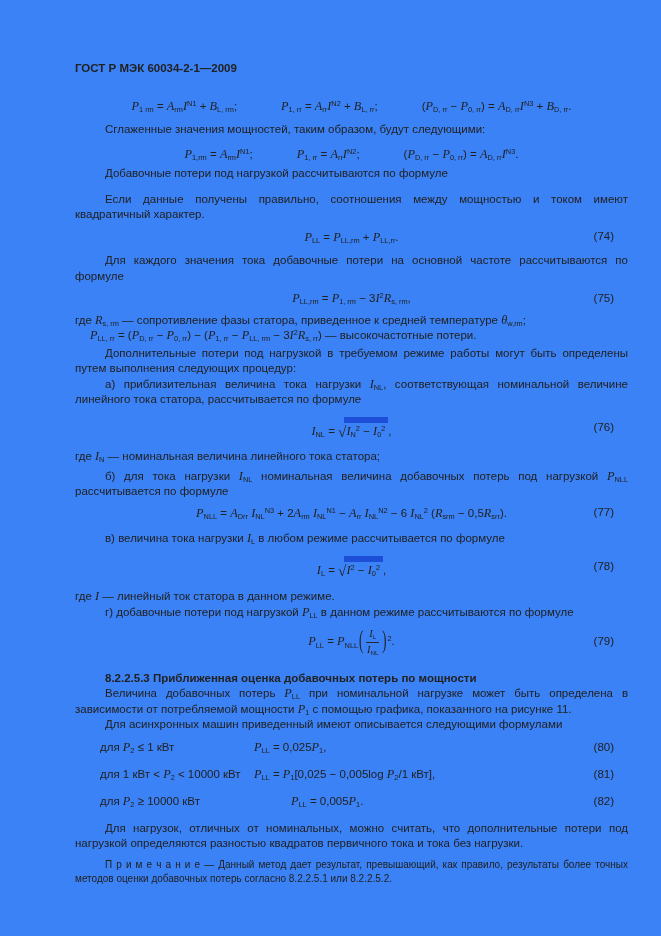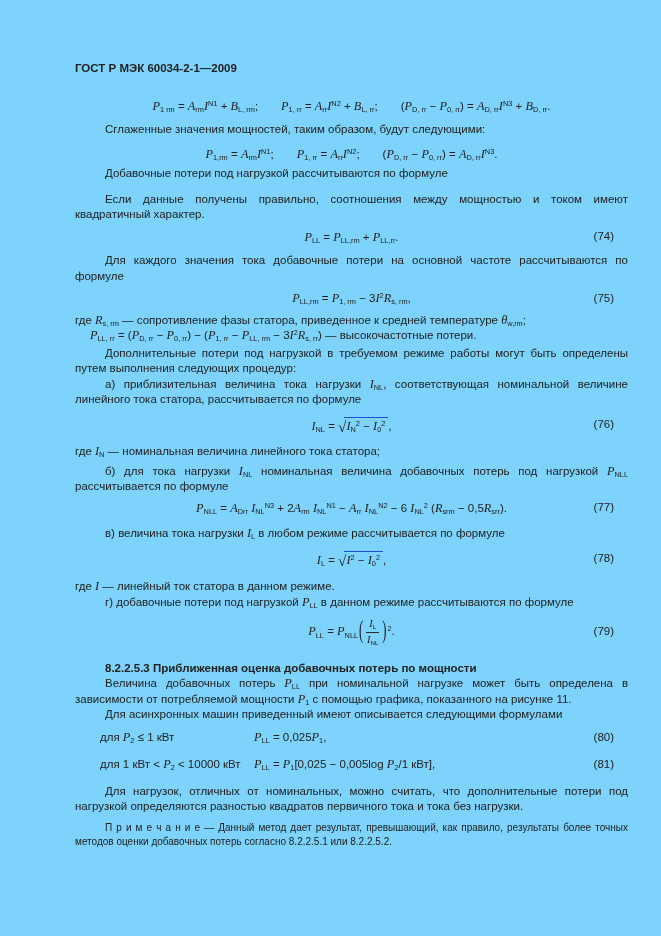--- a/index.html
+++ b/index.html
@@ -1,46 +1,46 @@
 <!DOCTYPE html>
 <html><head>
 <meta charset="utf-8">
 <style>
   html,body{margin:0;padding:0;background:#f6f6f6;}
   .page{
-    position:relative;width:661px;height:936px;background:#7dd3fc;
+    position:relative;width:661px;height:936px;background:#3b82f6;
     font-family:"Liberation Sans",sans-serif;font-size:11.5px;line-height:15.5px;
     color:#212121;box-sizing:border-box;padding:61px 33px 0 75px;overflow:hidden;
   }
   .doc-header{font-weight:bold;margin:0 0 22px 0;}
   .p{margin:0;text-align:justify;text-indent:30px;}
   .heading{margin:0;font-weight:bold;text-indent:30px;}
   
-  .eqline{display:flex;justify-content:center;gap:23px;margin:4px;white-space:nowrap;}
+  .eqline{display:flex;justify-content:center;gap:44px;margin:4px;white-space:nowrap;}
   
   .eqrow{position:relative;text-align:center;margin:0;}
   .eqrow .fml{display:inline-block;}
   .eqrow .num{position:absolute;right:14px;top:50%;transform:translateY(-50%);}
   
   .eq3{position:relative;height:17px;margin:0;white-space:nowrap;}
   .eq3 .cond{position:absolute;left:25px;top:0;}
   .eq3 .fml{position:absolute;left:179px;top:0;}
   .eq3.shift .fml{left:216px;}
   .eq3 .num{position:absolute;right:14px;top:0;}
   
   .where{margin:0;}
   .where .l2{padding-left:15px;}
   
   .math i{font-family:"Liberation Serif",serif;font-style:italic;font-size:1.07em;}
   .math sub,.math sup{font-size:0.64em;line-height:0;font-style:normal;font-family:"Liberation Sans",sans-serif;}
   .math sub{vertical-align:-0.3em;}
   .math sup{vertical-align:0.55em;}
   .sqrt{display:inline-block;white-space:nowrap;}
   .rsign{display:inline-block;font-family:"Liberation Serif",serif;font-size:1.32em;line-height:0.75;vertical-align:-0.14em;}
-  .rbar{display:inline-block;border-top:1px solid #1d4ed8;padding:1px 3px 0 2px;margin-left:-2px;}
+  .rbar{display:inline-block;border-top:6px solid #1d4ed8;padding:1px 3px 0 2px;margin-left:-2px;}
   .frac{display:inline-block;vertical-align:middle;text-align:center;font-size:0.84em;line-height:1.25;margin:0 2px;}
   .frac .num2{display:block;border-bottom:1px solid #2a2a2a;padding:0 3px 1px;}
   .frac .den{display:block;padding-top:1px;}
   .bigp{display:inline-block;font-family:"Liberation Serif",serif;font-size:1.1em;transform:scaleY(2.05);transform-origin:50% 55%;font-weight:300;padding:0 1px;}
   .note{font-size:10px;line-height:14px;text-align:justify;text-indent:30px;margin:0;}
   .pagenum{margin:0;}
   
   .mt4{margin-top:4px;}.mt5{margin-top:5px;}.mt6{margin-top:6px;}.mt7{margin-top:7px;}
   .mt8{margin-top:8px;}.mt9{margin-top:9px;}.mt10{margin-top:10px;}.mt14{margin-top:14px;}.mt2{margin-top:2px;}
   .mt3{margin-top:3px;}.mt0{margin-top:0;}
@@ -135,19 +135,24 @@
     <span class="fml"><i>P</i><sub>LL</sub> = 0,025<i>P</i><sub>1</sub>,</span>
     <span class="num">(80)</span>
   </div>
 
   <div class="eq3 math mt10">
     <span class="cond">для 1 кВт &lt; <i>P</i><sub>2</sub> &lt; 10000 кВт</span>
     <span class="fml"><i>P</i><sub>LL</sub> = <i>P</i><sub>1</sub>[0,025 − 0,005log <i>P</i><sub>2</sub>/1 кВт],</span>
     <span class="num">(81)</span>
   </div>
 
+  <div class="eq3 shift math mt10">
+    <span class="cond">для <i>P</i><sub>2</sub> ≥ 10000 кВт</span>
+    <span class="fml"><i>P</i><sub>LL</sub> = 0,005<i>P</i><sub>1</sub>.</span>
+    <span class="num">(82)</span>
+  </div>
 
   <p class="p mt10">Для нагрузок, отличных от номинальных, можно считать, что дополнительные потери под нагрузкой определяются разностью квадратов первичного тока и тока без нагрузки.</p>
 
   <p class="note mt6">П р и м е ч а н и е — Данный метод дает результат, превышающий, как правило, результаты более точных методов оценки добавочных потерь согласно 8.2.2.5.1 или 8.2.2.5.2.</p>
 
 
 </div>
 
 </body></html>

